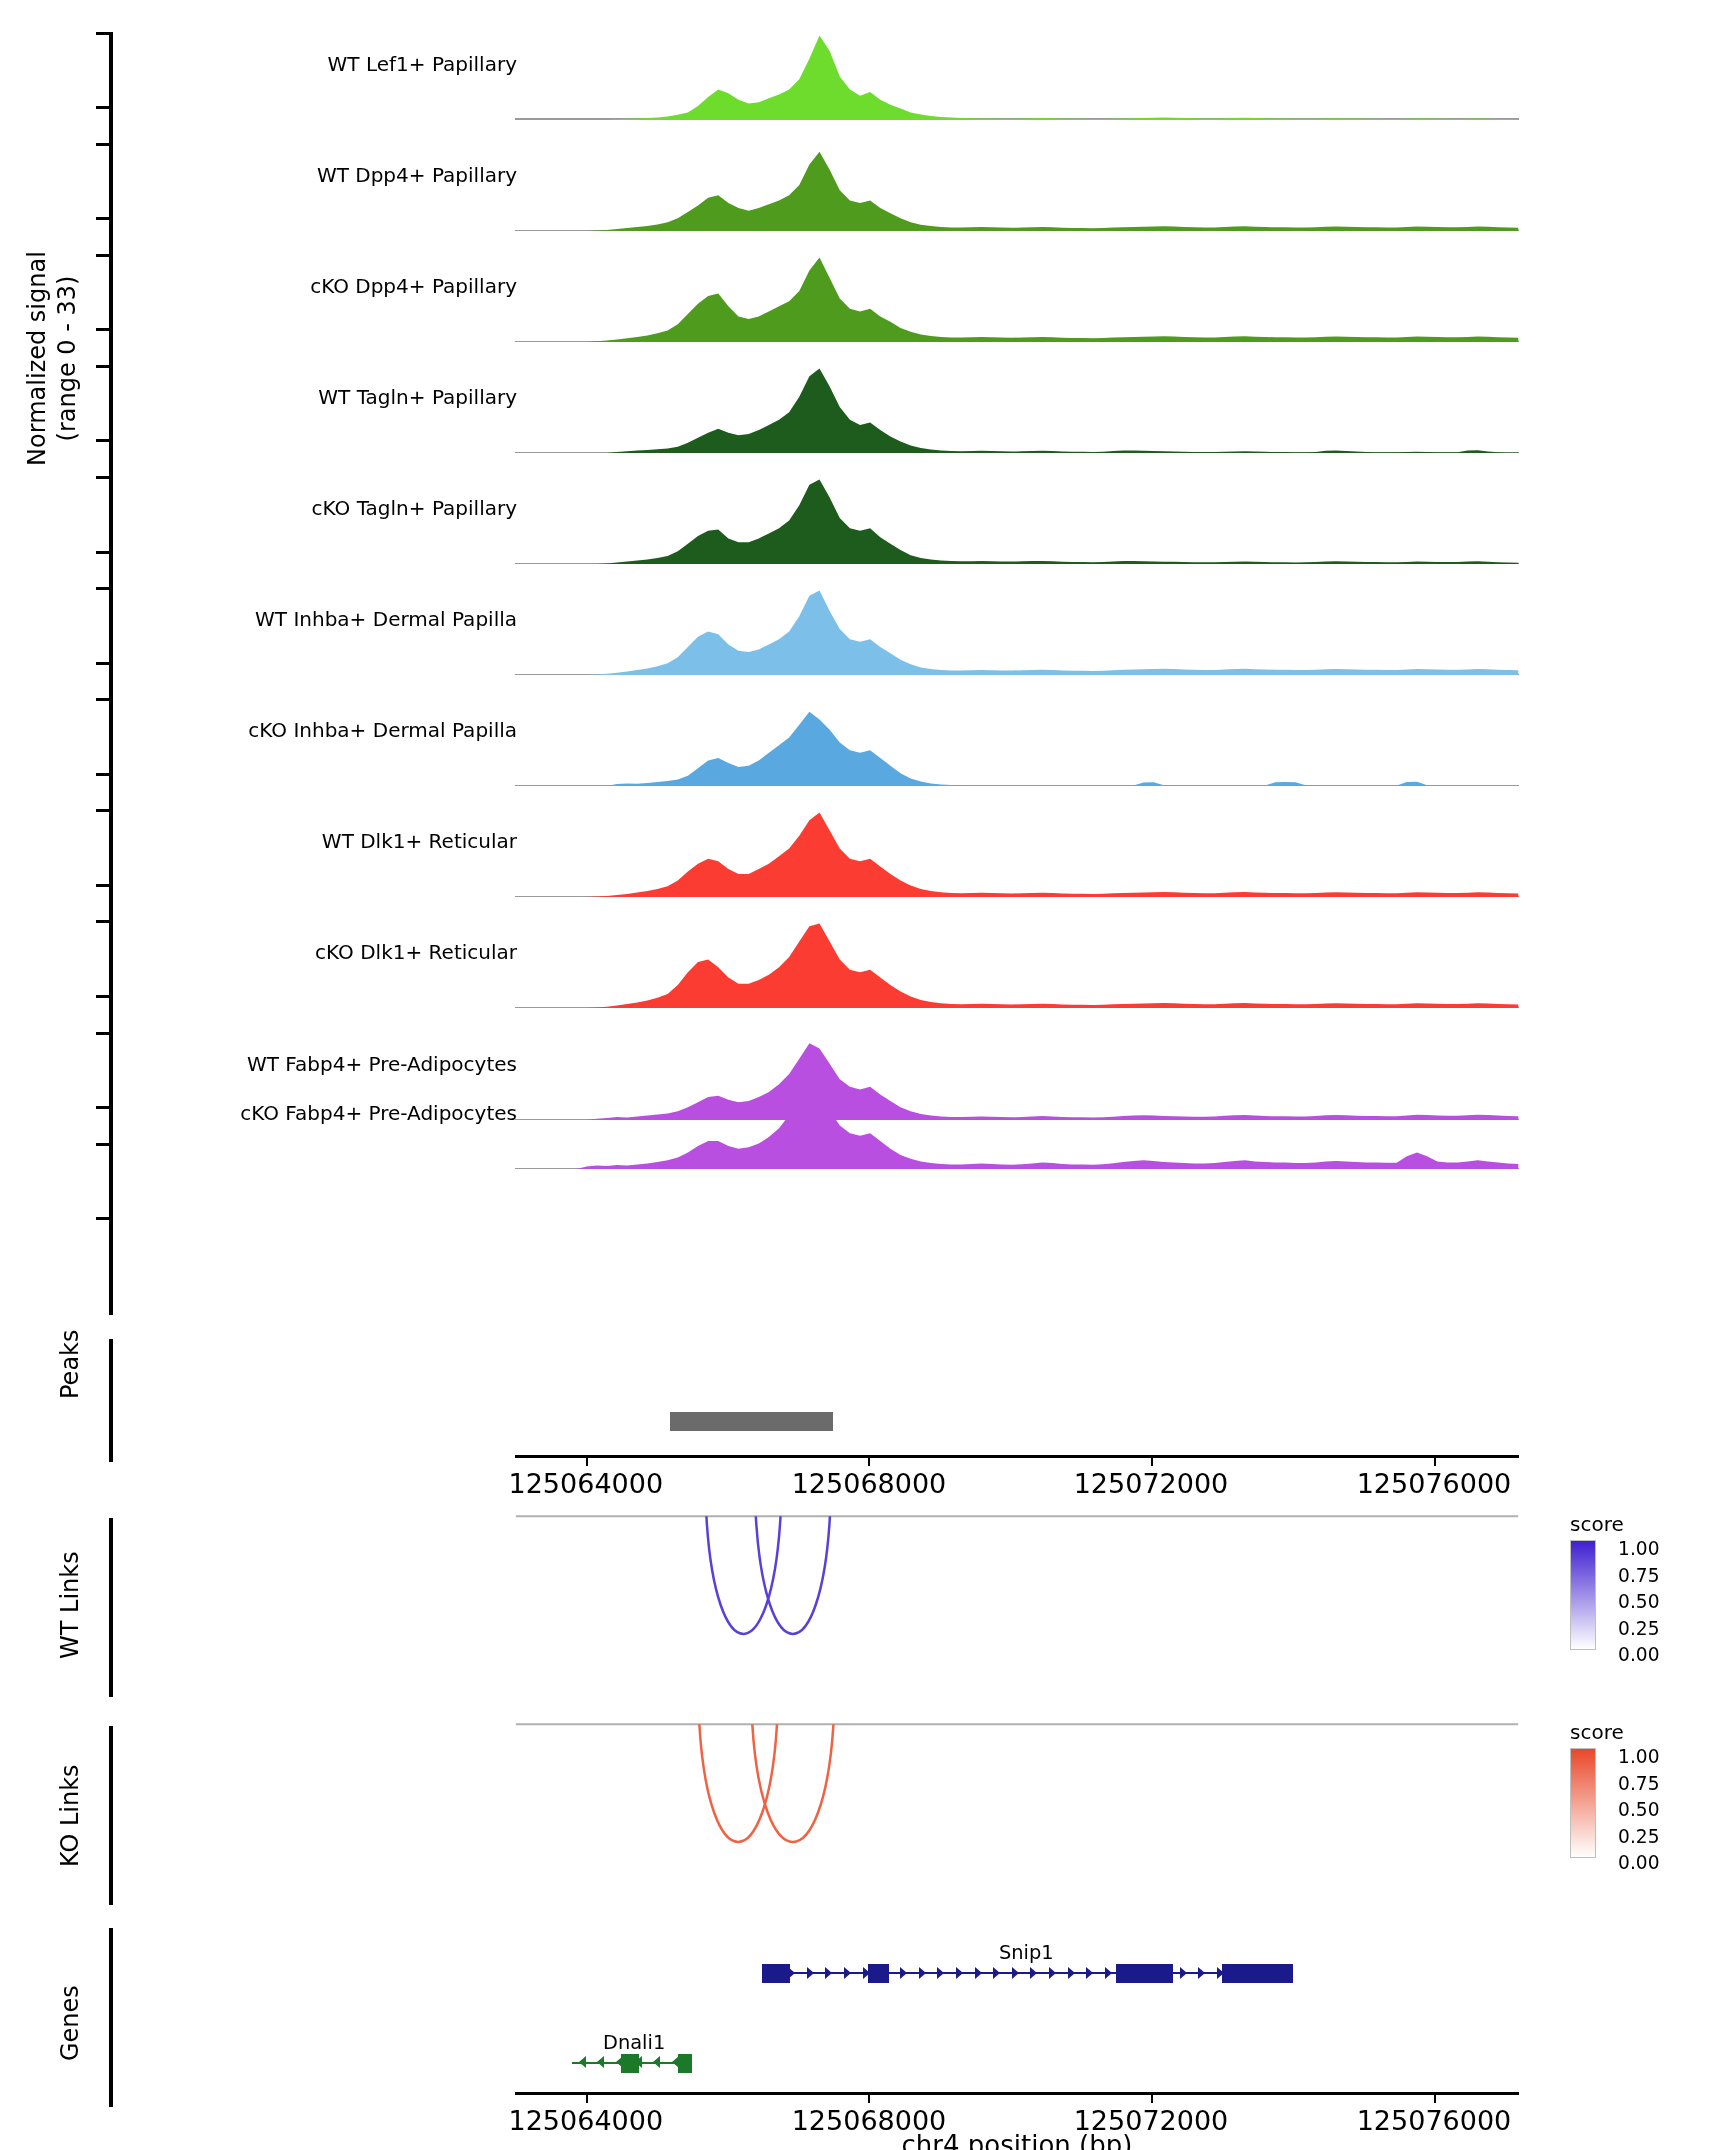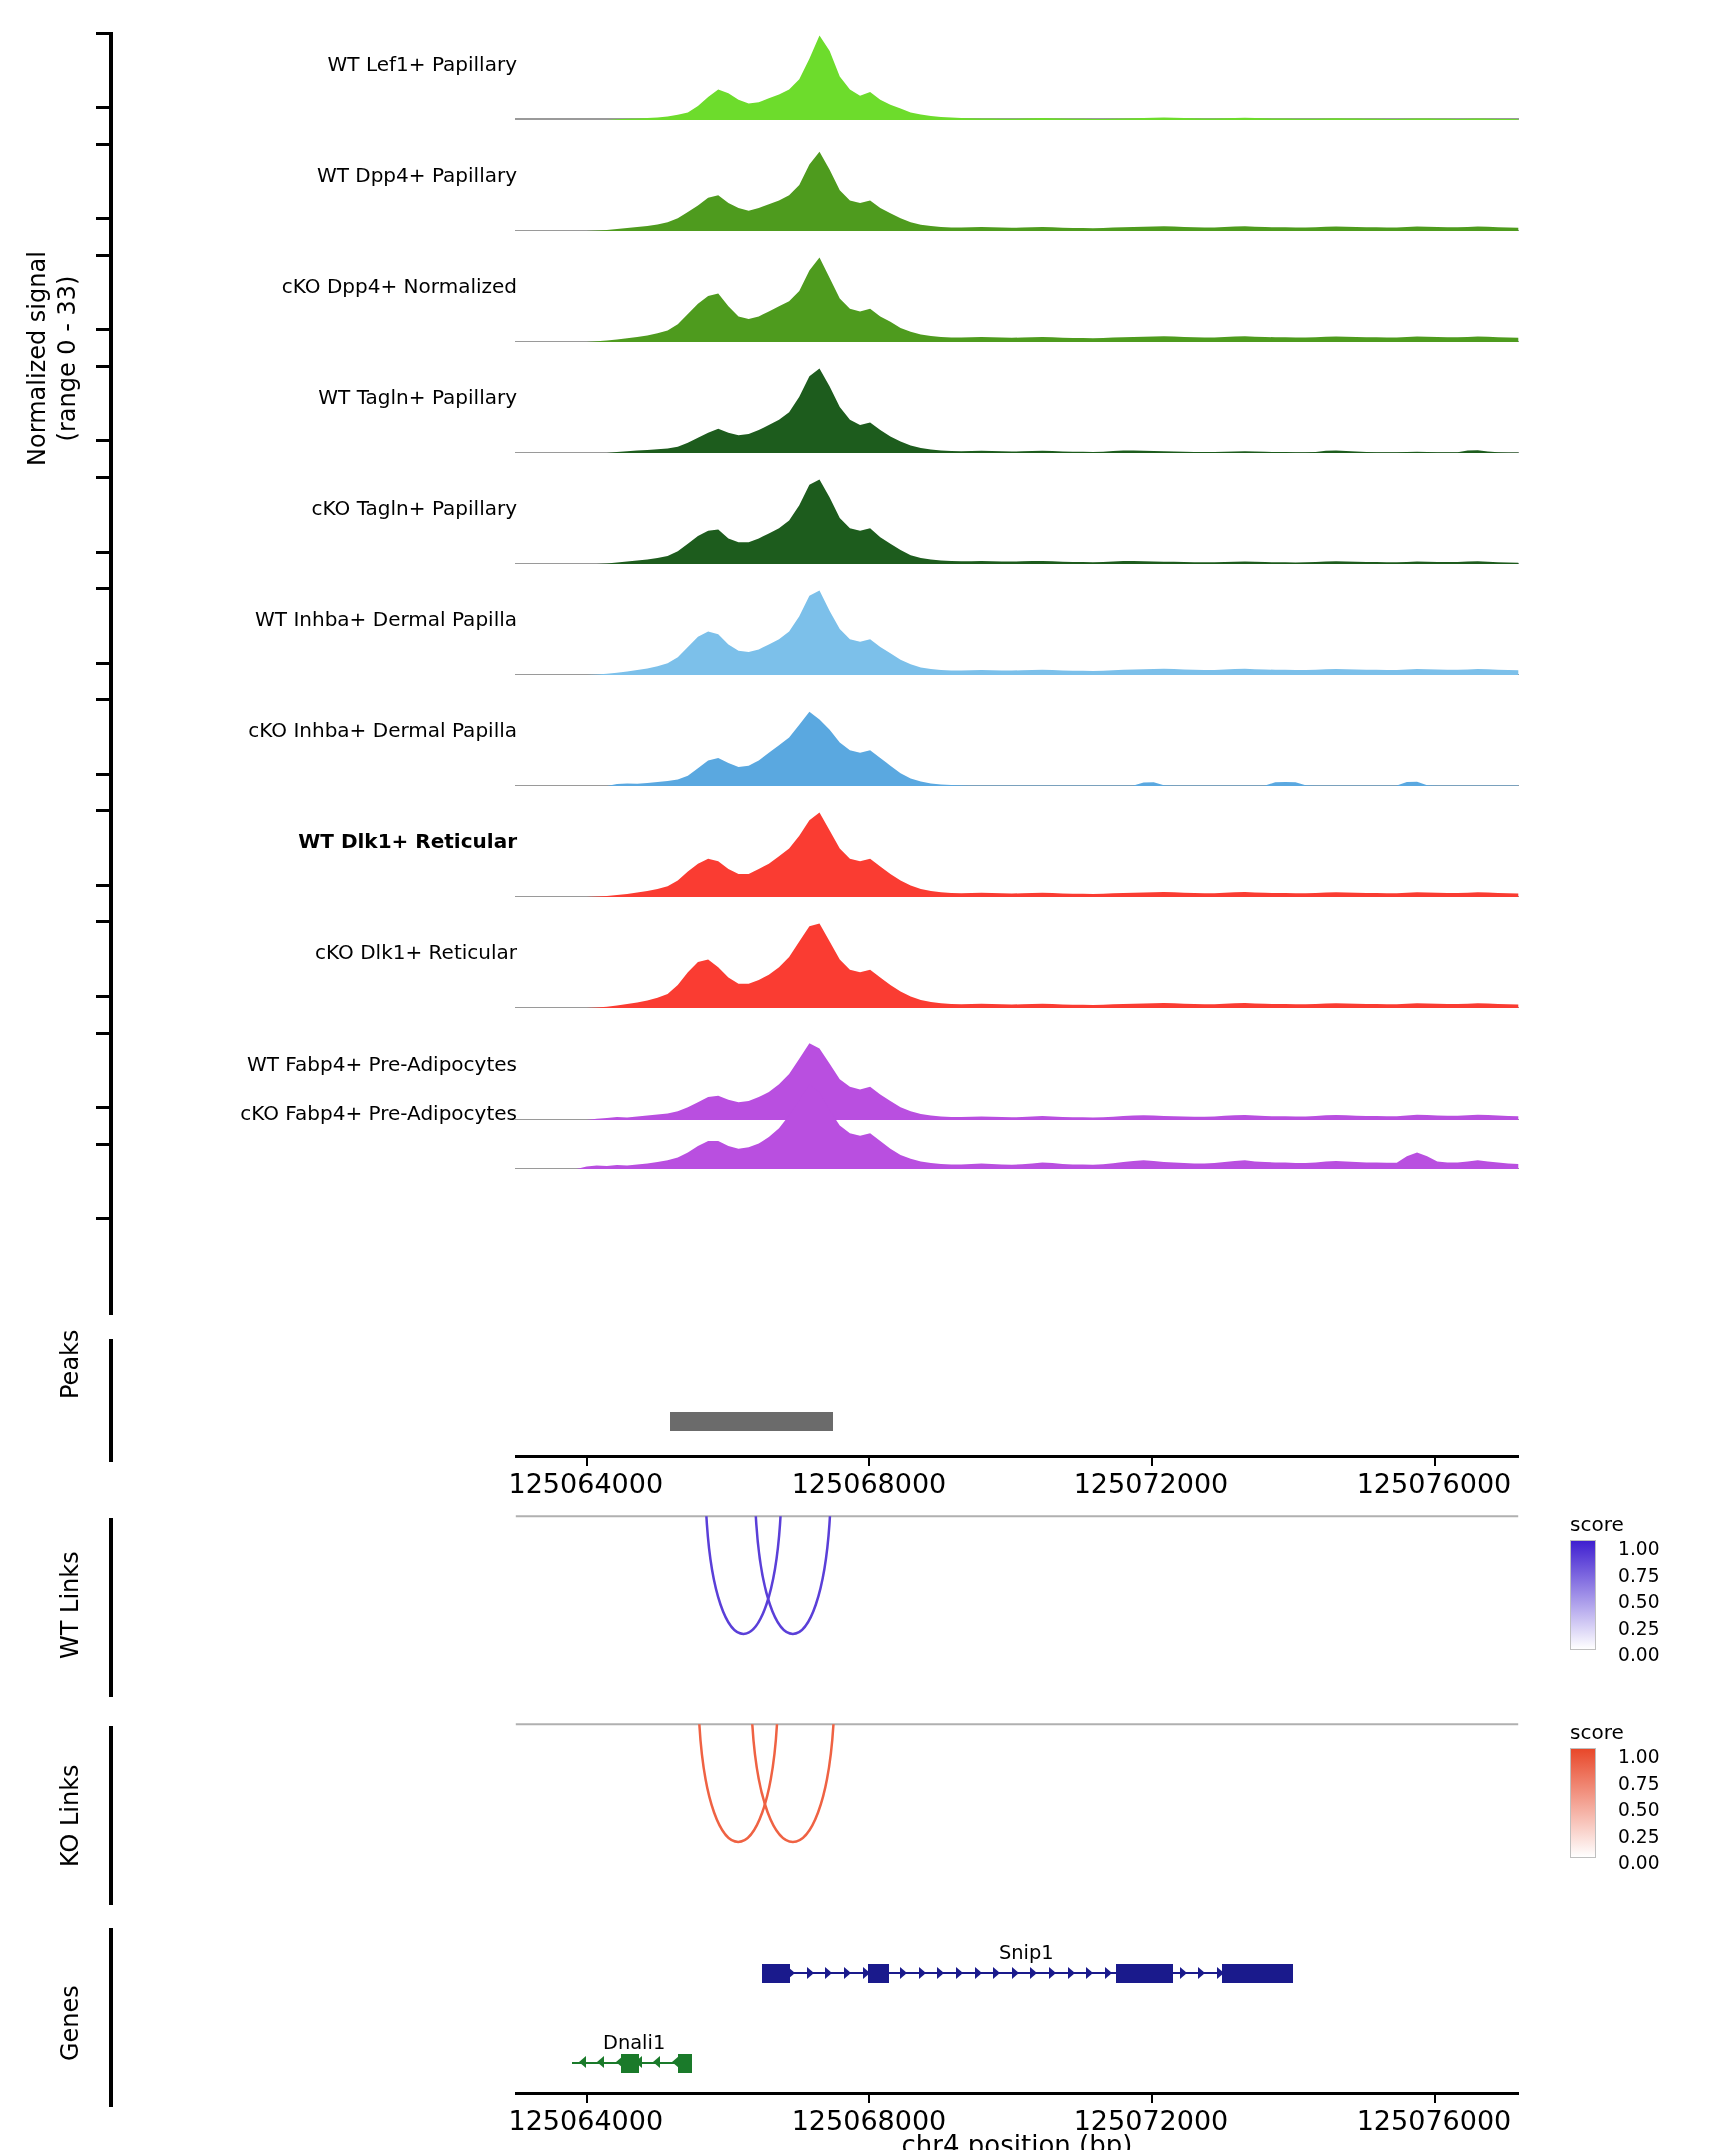--- a/index.html
+++ b/index.html
@@ -74,21 +74,21 @@
         <div class="track-row" style="top: 133px;">
           <div class="track-label">WT Dpp4+ Papillary</div>
           <div class="track-plot">
             <div class="baseline"></div>
             <svg viewBox="0 0 1400 155" width="1004" height="111">
               <path d="M 0 137 L 0.0 137.0 L 14.1 137.0 L 28.3 137.0 L 42.4 137.0 L 56.6 137.0 L 70.7 137.0 L 84.8 137.0 L 99.0 137.0 L 113.1 136.3 L 127.3 135.6 L 141.4 134.1 L 155.6 132.7 L 169.7 131.3 L 183.8 129.8 L 198.0 127.7 L 212.1 124.8 L 226.3 119.1 L 240.4 110.2 L 254.5 101.2 L 268.7 90.5 L 282.8 86.9 L 297.0 97.7 L 311.1 104.8 L 325.3 108.4 L 339.4 104.8 L 353.5 99.5 L 367.7 94.1 L 381.8 86.9 L 396.0 72.6 L 410.1 44.0 L 424.2 26.2 L 438.4 51.2 L 452.5 79.8 L 466.7 94.1 L 480.8 97.7 L 494.9 94.1 L 509.1 104.8 L 523.2 112.0 L 537.4 119.1 L 551.5 124.5 L 565.7 128.1 L 579.8 129.8 L 593.9 131.3 L 608.1 132.0 L 622.2 132.0 L 636.4 131.6 L 650.5 131.3 L 664.6 131.6 L 678.8 132.0 L 692.9 132.4 L 707.1 132.0 L 721.2 131.6 L 735.4 131.3 L 749.5 131.6 L 763.6 132.4 L 777.8 132.7 L 791.9 132.7 L 806.1 133.1 L 820.2 132.7 L 834.3 132.0 L 848.5 131.6 L 862.6 131.3 L 876.8 130.9 L 890.9 130.6 L 905.1 130.2 L 919.2 130.6 L 933.3 131.3 L 947.5 131.6 L 961.6 132.0 L 975.8 132.0 L 989.9 131.3 L 1004.0 130.6 L 1018.2 130.2 L 1032.3 130.9 L 1046.5 131.3 L 1060.6 131.6 L 1074.7 131.6 L 1088.9 132.0 L 1103.0 132.0 L 1117.2 131.6 L 1131.3 130.9 L 1145.5 130.6 L 1159.6 130.9 L 1173.7 131.3 L 1187.9 131.6 L 1202.0 131.6 L 1216.2 132.0 L 1230.3 132.0 L 1244.4 131.3 L 1258.6 130.6 L 1272.7 130.9 L 1286.9 131.3 L 1301.0 131.6 L 1315.2 131.6 L 1329.3 131.3 L 1343.4 130.6 L 1357.6 130.9 L 1371.7 131.6 L 1385.9 132.0 L 1400.0 132.4 L 1400 137 Z" fill="#4e9b1e" stroke="none"></path>
             </svg>
           </div>
         </div>
         <div class="track-row" style="top: 244px;">
-          <div class="track-label">cKO Dpp4+ Normalized</div>
+          <div class="track-label">cKO Dpp4+ Papillary</div>
           <div class="track-plot">
             <div class="baseline"></div>
             <svg viewBox="0 0 1400 155" width="1004" height="111">
               <path d="M 0 137 L 0.0 137.0 L 14.1 137.0 L 28.3 137.0 L 42.4 137.0 L 56.6 137.0 L 70.7 137.0 L 84.8 137.0 L 99.0 137.0 L 113.1 135.9 L 127.3 134.9 L 141.4 133.4 L 155.6 131.6 L 169.7 129.8 L 183.8 127.7 L 198.0 124.5 L 212.1 120.9 L 226.3 112.0 L 240.4 97.7 L 254.5 83.4 L 268.7 72.6 L 282.8 69.1 L 297.0 86.9 L 311.1 101.2 L 325.3 104.8 L 339.4 101.2 L 353.5 94.1 L 367.7 86.9 L 381.8 79.8 L 396.0 65.5 L 410.1 36.9 L 424.2 19.0 L 438.4 47.6 L 452.5 76.2 L 466.7 90.5 L 480.8 94.1 L 494.9 90.5 L 509.1 101.2 L 523.2 108.4 L 537.4 117.3 L 551.5 122.7 L 565.7 126.3 L 579.8 128.4 L 593.9 129.8 L 608.1 130.6 L 622.2 130.6 L 636.4 130.2 L 650.5 129.8 L 664.6 130.2 L 678.8 130.6 L 692.9 130.9 L 707.1 130.6 L 721.2 130.2 L 735.4 129.8 L 749.5 130.2 L 763.6 130.9 L 777.8 131.3 L 791.9 131.3 L 806.1 131.6 L 820.2 131.3 L 834.3 130.6 L 848.5 130.2 L 862.6 129.8 L 876.8 129.5 L 890.9 129.1 L 905.1 128.8 L 919.2 129.1 L 933.3 129.8 L 947.5 130.2 L 961.6 130.6 L 975.8 130.6 L 989.9 129.8 L 1004.0 129.1 L 1018.2 128.8 L 1032.3 129.5 L 1046.5 129.8 L 1060.6 130.2 L 1074.7 130.2 L 1088.9 130.6 L 1103.0 130.6 L 1117.2 130.2 L 1131.3 129.5 L 1145.5 129.1 L 1159.6 129.5 L 1173.7 129.8 L 1187.9 130.2 L 1202.0 130.2 L 1216.2 130.6 L 1230.3 130.6 L 1244.4 129.8 L 1258.6 129.1 L 1272.7 129.5 L 1286.9 129.8 L 1301.0 130.2 L 1315.2 130.2 L 1329.3 129.8 L 1343.4 129.1 L 1357.6 129.5 L 1371.7 130.2 L 1385.9 130.6 L 1400.0 130.9 L 1400 137 Z" fill="#4e9b1e" stroke="none"></path>
             </svg>
           </div>
         </div>
         <div class="track-row" style="top: 355px;">
           <div class="track-label">WT Tagln+ Papillary</div>
           <div class="track-plot">
@@ -118,21 +118,21 @@
         </div>
         <div class="track-row" style="top: 688px;">
           <div class="track-label">cKO Inhba+ Dermal Papilla</div>
           <div class="track-plot">
             <div class="baseline"></div>
             <svg viewBox="0 0 1400 155" width="1004" height="111">
               <path d="M 0 137 L 0.0 137.0 L 14.1 137.0 L 28.3 137.0 L 42.4 137.0 L 56.6 137.0 L 70.7 137.0 L 84.8 137.0 L 99.0 137.0 L 113.1 137.0 L 127.3 137.0 L 141.4 134.1 L 155.6 133.4 L 169.7 133.8 L 183.8 132.7 L 198.0 131.3 L 212.1 129.8 L 226.3 127.7 L 240.4 122.7 L 254.5 112.0 L 268.7 101.2 L 282.8 97.7 L 297.0 104.8 L 311.1 110.2 L 325.3 108.4 L 339.4 101.2 L 353.5 90.5 L 367.7 79.8 L 381.8 69.1 L 396.0 51.2 L 410.1 33.3 L 424.2 44.0 L 438.4 58.3 L 452.5 76.2 L 466.7 86.9 L 480.8 90.5 L 494.9 86.9 L 509.1 97.7 L 523.2 108.4 L 537.4 119.1 L 551.5 126.3 L 565.7 130.6 L 579.8 133.4 L 593.9 134.9 L 608.1 135.6 L 622.2 135.9 L 636.4 136.3 L 650.5 136.3 L 664.6 136.3 L 678.8 136.3 L 692.9 136.3 L 707.1 136.3 L 721.2 136.3 L 735.4 136.3 L 749.5 136.3 L 763.6 136.3 L 777.8 136.3 L 791.9 136.3 L 806.1 136.3 L 820.2 136.3 L 834.3 136.3 L 848.5 136.3 L 862.6 136.3 L 876.8 132.0 L 890.9 131.6 L 905.1 135.9 L 919.2 136.3 L 933.3 136.3 L 947.5 136.3 L 961.6 136.3 L 975.8 136.3 L 989.9 136.3 L 1004.0 136.3 L 1018.2 136.3 L 1032.3 136.3 L 1046.5 136.3 L 1060.6 131.6 L 1074.7 131.3 L 1088.9 131.6 L 1103.0 135.9 L 1117.2 136.3 L 1131.3 136.3 L 1145.5 136.3 L 1159.6 136.3 L 1173.7 136.3 L 1187.9 136.3 L 1202.0 136.3 L 1216.2 136.3 L 1230.3 136.3 L 1244.4 131.3 L 1258.6 130.9 L 1272.7 135.9 L 1286.9 136.3 L 1301.0 136.3 L 1315.2 136.3 L 1329.3 136.3 L 1343.4 136.3 L 1357.6 136.3 L 1371.7 136.3 L 1385.9 136.3 L 1400.0 136.3 L 1400 137 Z" fill="#5aa8e0" stroke="none"></path>
             </svg>
           </div>
         </div>
-        <div class="track-row" style="top: 799px; font-weight: bold;">
+        <div class="track-row" style="top: 799px;">
           <div class="track-label">WT Dlk1+ Reticular</div>
           <div class="track-plot">
             <div class="baseline"></div>
             <svg viewBox="0 0 1400 155" width="1004" height="111">
               <path d="M 0 137 L 0.0 137.0 L 14.1 137.0 L 28.3 137.0 L 42.4 137.0 L 56.6 137.0 L 70.7 137.0 L 84.8 137.0 L 99.0 137.0 L 113.1 136.3 L 127.3 135.6 L 141.4 134.1 L 155.6 132.7 L 169.7 130.6 L 183.8 128.4 L 198.0 125.6 L 212.1 122.0 L 226.3 113.8 L 240.4 101.2 L 254.5 90.5 L 268.7 83.4 L 282.8 86.9 L 297.0 97.7 L 311.1 104.8 L 325.3 104.8 L 339.4 97.7 L 353.5 90.5 L 367.7 79.8 L 381.8 69.1 L 396.0 51.2 L 410.1 29.7 L 424.2 19.0 L 438.4 44.0 L 452.5 69.1 L 466.7 83.4 L 480.8 86.9 L 494.9 83.4 L 509.1 94.1 L 523.2 104.8 L 537.4 113.8 L 551.5 120.9 L 565.7 125.6 L 579.8 128.4 L 593.9 130.2 L 608.1 131.3 L 622.2 131.6 L 636.4 131.3 L 650.5 130.9 L 664.6 131.3 L 678.8 131.6 L 692.9 132.0 L 707.1 131.6 L 721.2 131.3 L 735.4 130.9 L 749.5 131.3 L 763.6 132.0 L 777.8 132.4 L 791.9 132.4 L 806.1 132.7 L 820.2 132.4 L 834.3 131.6 L 848.5 131.3 L 862.6 130.9 L 876.8 130.6 L 890.9 130.2 L 905.1 129.8 L 919.2 130.2 L 933.3 130.9 L 947.5 131.3 L 961.6 131.6 L 975.8 131.6 L 989.9 130.9 L 1004.0 130.2 L 1018.2 129.8 L 1032.3 130.6 L 1046.5 130.9 L 1060.6 131.3 L 1074.7 131.3 L 1088.9 131.6 L 1103.0 131.6 L 1117.2 131.3 L 1131.3 130.6 L 1145.5 130.2 L 1159.6 130.6 L 1173.7 130.9 L 1187.9 131.3 L 1202.0 131.3 L 1216.2 131.6 L 1230.3 131.6 L 1244.4 130.9 L 1258.6 130.2 L 1272.7 130.6 L 1286.9 130.9 L 1301.0 131.3 L 1315.2 131.3 L 1329.3 130.9 L 1343.4 130.2 L 1357.6 130.6 L 1371.7 131.3 L 1385.9 131.6 L 1400.0 132.0 L 1400 137 Z" fill="#fa3c32" stroke="none"></path>
             </svg>
           </div>
         </div>
         <div class="track-row" style="top: 910px;">
           <div class="track-label">cKO Dlk1+ Reticular</div>

